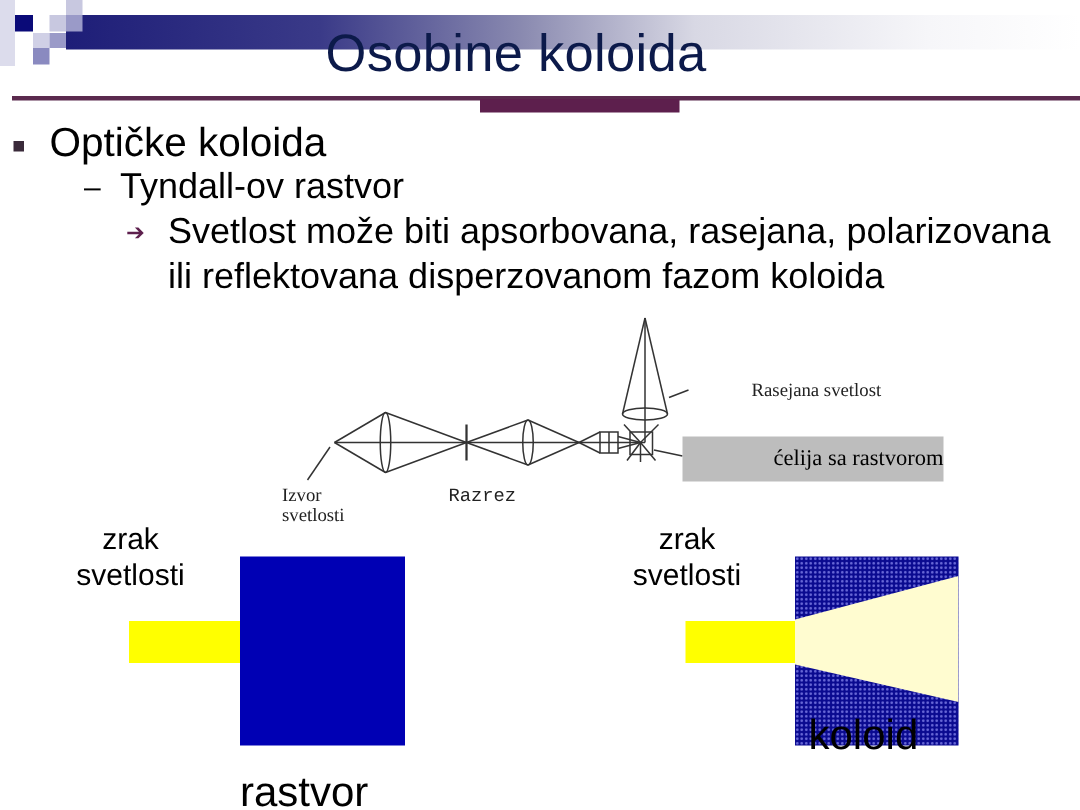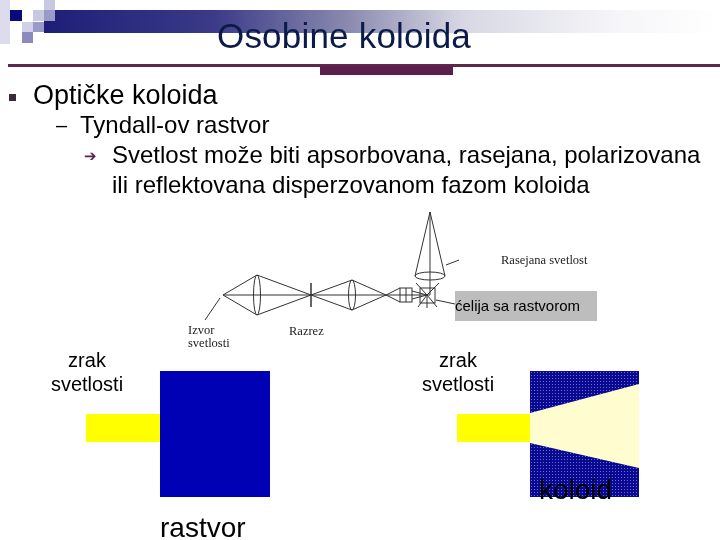--- a/index.html
+++ b/index.html
@@ -17,21 +17,21 @@
   .l1 { left:33px; top:78px; font-size:27px; line-height:34px; }
   .l1-bullet { left:9px; top:94px; width:7px; height:7px; background:#3a2a3a; }
   .l2 { left:80px; top:110px; font-size:24px; line-height:30px; }
   .l2-dash { left:56px; top:110px; font-size:20px; line-height:30px; }
   .l3 { left:112px; top:140px; font-size:24px; line-height:29.5px; width:610px; }
   .l3-arrow { left:84px; top:141px; font-size:15px; line-height:30px; color:#5d1f4d; }
   
   .diag-svg { left:0; top:0; }
   .serif { font-family:"Liberation Serif", serif; }
   .lab { font-size:12.5px; line-height:13px; color:#222; }
-  .cell-label { left:455px; top:291px; width:142px; height:30px; background:#bdbdbd; font-family:Liberation Sans, sans-serif; font-size:15px; line-height:30px; text-align:left; color:#000; }
+  .cell-label { left:455px; top:291px; width:174px; height:30px; background:#bdbdbd; font-family:Liberation Serif, serif; font-size:15px; line-height:30px; text-align:right; color:#000; }
   .zrak { font-size:20px; line-height:24px; text-align:center; width:120px; }
   .big { font-size:28px; line-height:32px; }
 </style>
 </head>
 <body>
 
 <div class="abs hdr-band"></div>
 <div class="abs" style="left:0;top:0;width:60px;height:45px;">
   <div class="sq" style="left:0;top:0;width:10px;height:44px;background:#dcdcec;"></div>
   <div class="sq" style="left:10px;top:10px;width:12px;height:11px;background:#0a0a78;"></div>
@@ -97,21 +97,21 @@
     <line x1="205" y1="320" x2="220" y2="298"></line>
     <line x1="446" y1="265" x2="459" y2="260"></line>
     <line x1="436" y1="300" x2="455" y2="304"></line>
   </g>
 </svg>
 
 <div class="abs serif lab" style="left:188px;top:324px;">
   <div>Izvor</div>
   <div>svetlosti</div>
 </div>
-<div class="abs serif lab" style="left:289px;top:325px;">Razrez</div>
+<div class="abs serif lab" style="left:299px;top:325px;font-family:Liberation Mono, monospace;">Razrez</div>
 <div class="abs serif lab" style="left:462px;top:254px;margin-left:39px;">Rasejana svetlost</div>
 <div class="abs cell-label">ćelija sa rastvorom</div>
 
 <div class="abs zrak" style="left:27px;top:348px;">
   <div>zrak</div>
   <div>svetlosti</div>
 </div>
 <div class="abs" style="left:86px;top:414px;width:76px;height:28px;background:#ffff00;"></div>
 <div class="abs" style="left:160px;top:371px;width:110px;height:126px;background:#0000b4;"></div>
 <div class="abs big" style="left:160px;top:512px;">rastvor</div>

